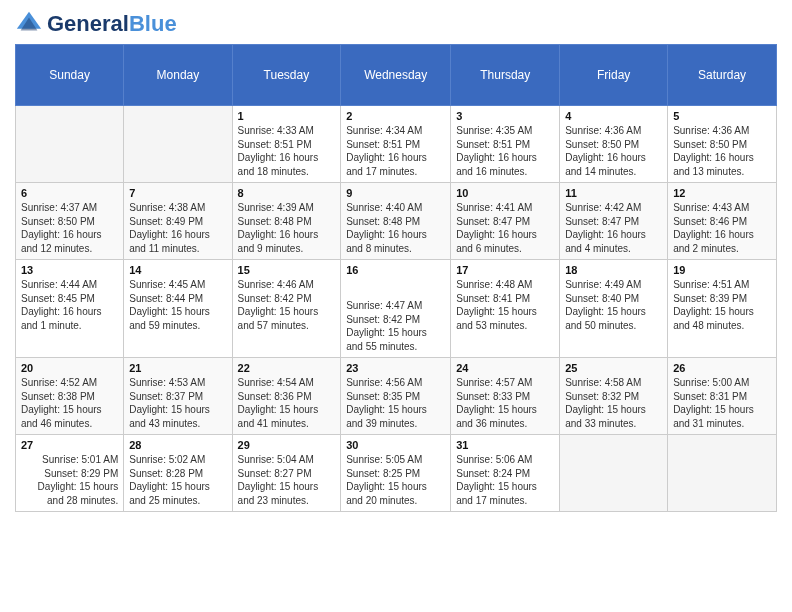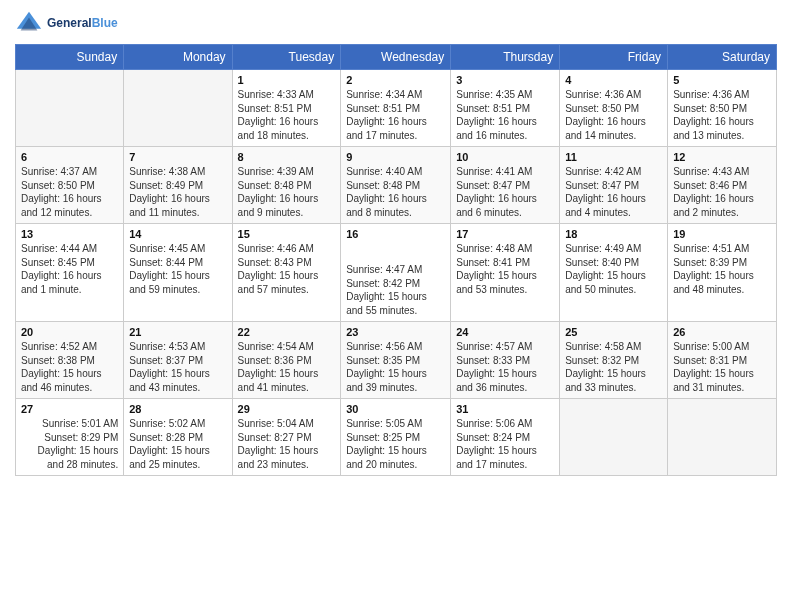--- a/index.html
+++ b/index.html
@@ -19,21 +19,21 @@
       display: flex;
       justify-content: space-between;
       align-items: flex-start;
       margin-bottom: 6px;
     }
     .logo {
       display: flex;
       align-items: center;
     }
     .logo-text {
-      font-size: 12px;
+      font-size: 22px;
       font-weight: bold;
       color: #1a3a6b;
       line-height: 1.1;
     }
     .logo-text span {
       color: #4a90d9;
     }
     .logo-icon {
       width: 28px;
       height: 28px;
@@ -52,22 +52,22 @@
       color: #333;
     }
     .calendar {
       width: 100%;
       border-collapse: collapse;
       font-size: 10.5px;
     }
     .calendar th {
       background-color: #3a6abf;
       color: #fff;
-      text-align: right;
-      padding: 5px 6px;
+      text-align: center;
+      padding: 23px 6px;
       font-size: 12px;
       font-weight: normal;
       border: 1px solid #5580cc;
     }
     .calendar td {
       border: 1px solid #ccc;
       vertical-align: top;
       padding: 4px 5px;
       width: 113px;
       min-height: 75px;
@@ -211,21 +211,21 @@
           </td>
           <td>
             <div class="day-number">14</div>
             <div class="day-info" style="white-space: pre-line;">Sunrise: 4:45 AM
 Sunset: 8:44 PM
 Daylight: 15 hours and 59 minutes.</div>
           </td>
           <td>
             <div class="day-number">15</div>
             <div class="day-info" style="white-space: pre-line;">Sunrise: 4:46 AM
-Sunset: 8:43 PM
+Sunset: 8:42 PM
 Daylight: 15 hours and 57 minutes.</div>
           </td>
           <td>
             <div class="day-number">16</div>
             <div class="day-info" style="white-space: pre-line; margin-top: 23px;">Sunrise: 4:47 AM
 Sunset: 8:42 PM
 Daylight: 15 hours and 55 minutes.</div>
           </td>
           <td>
             <div class="day-number">17</div>

